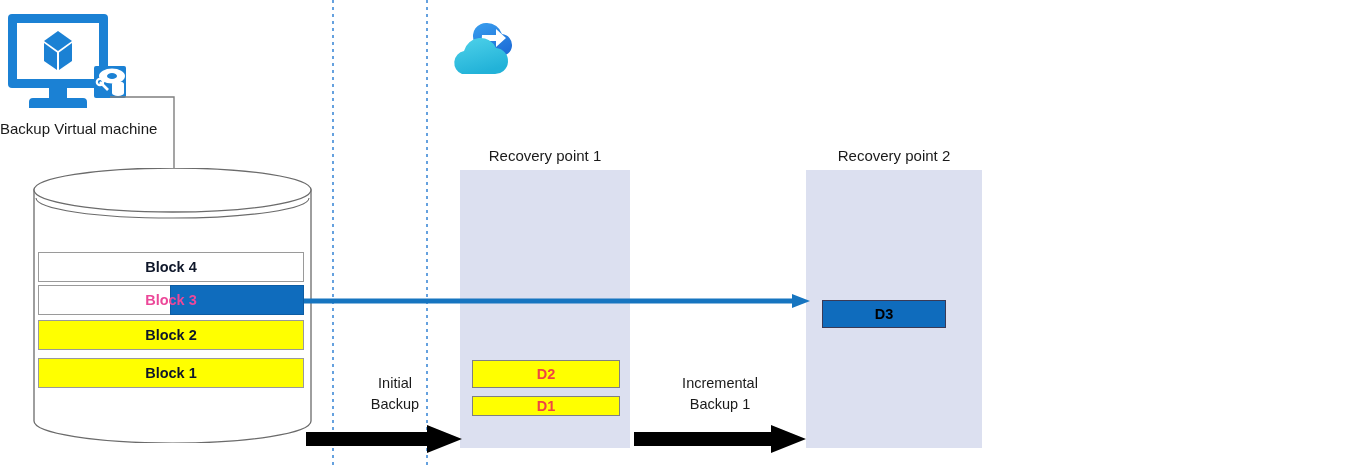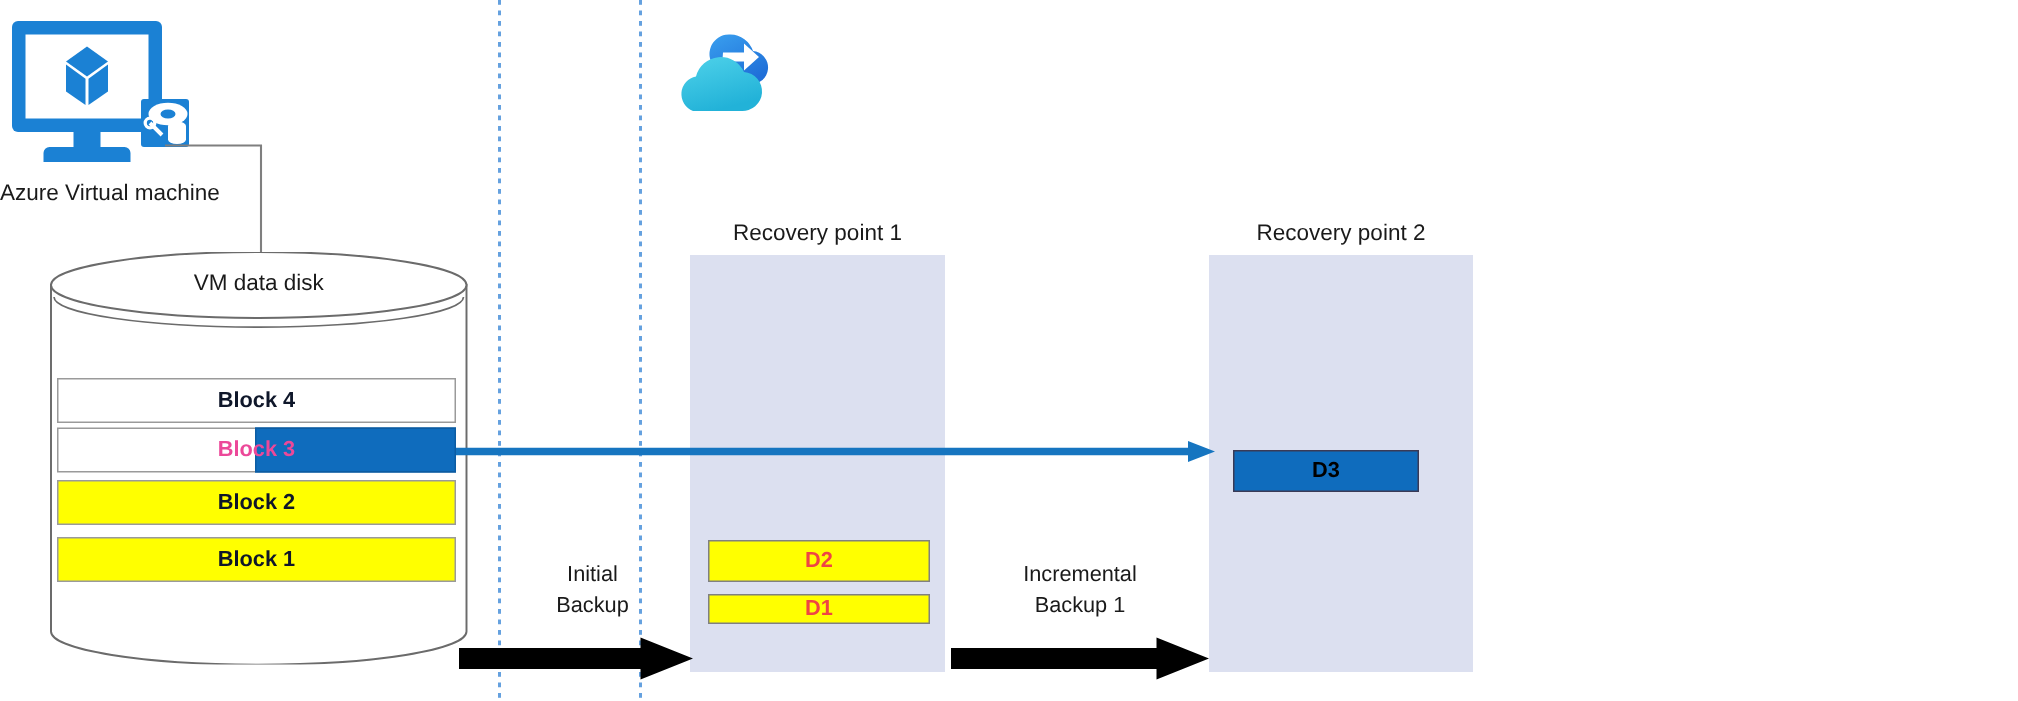--- a/index.html
+++ b/index.html
@@ -161,21 +161,21 @@
         <ellipse cx="104" cy="66" rx="13" ry="7.5" fill="#ffffff"></ellipse>
         <ellipse cx="104" cy="66" rx="5" ry="3" fill="#1b81d4"></ellipse>
         <path d="M92 72 L100 80" stroke="#ffffff" stroke-width="2.6" fill="none"></path>
         <circle cx="92" cy="72" r="3.2" fill="none" stroke="#ffffff" stroke-width="2.2"></circle>
         <path d="M104 74 h12 v9 a6 3 0 0 1 -12 0 Z" fill="#ffffff"></path>
         <ellipse cx="110" cy="74" rx="6" ry="3" fill="#ffffff"></ellipse>
       </g>
     </svg>
   </div>
 
-  <div class="abs vm-label">Azure Virtual machine</div>
+  <div class="abs vm-label">Backup Virtual machine</div>
 
   <div class="abs connector">
     <svg width="90" height="95" viewBox="0 0 90 95" xmlns="http://www.w3.org/2000/svg">
       <path d="M0 5 H64 V95" stroke="#7f7f7f" stroke-width="1.4" fill="none"></path>
     </svg>
   </div>
 
   <div class="abs cloud-icon">
     <svg width="80" height="80" viewBox="0 0 80 80" xmlns="http://www.w3.org/2000/svg">
       <defs>
@@ -199,21 +199,20 @@
   <div class="abs cylinder">
     <svg width="285" height="275" viewBox="0 0 285 275" xmlns="http://www.w3.org/2000/svg">
 
       <path d="M4 22 V253 a138 22 0 0 0 277 0 V22 Z" fill="#ffffff" stroke="#6b6b6b" stroke-width="1.3"></path>
 
       <ellipse cx="142.5" cy="22" rx="138.5" ry="22" fill="#ffffff" stroke="#6b6b6b" stroke-width="1.3"></ellipse>
 
       <path d="M6 30 a136 20 0 0 0 273 0" fill="none" stroke="#6b6b6b" stroke-width="1.1"></path>
     </svg>
   </div>
-  <div class="abs cyl-title">VM data disk</div>
 
   <div class="blk" style="top:252px;">
     <span class="blk-label">Block 4</span>
   </div>
 
   <div class="blk" style="top:285px;"></div>
   <div class="blk3-overlay"></div>
   <div class="blk3-num">Block 3</div>
 
   <div class="blk yellow" style="top:320px;">

